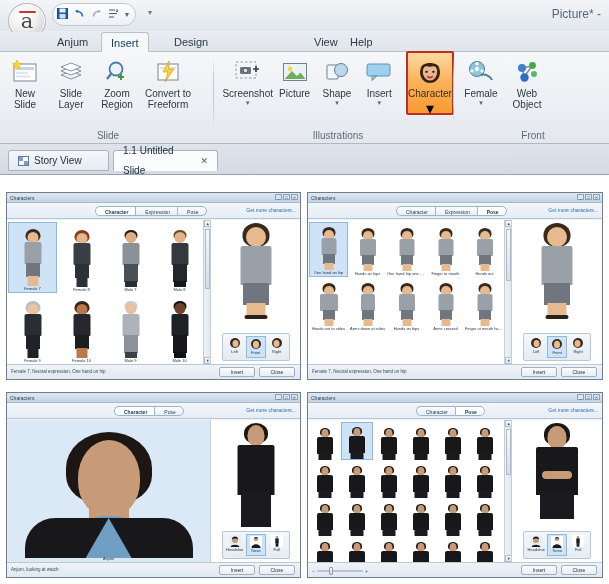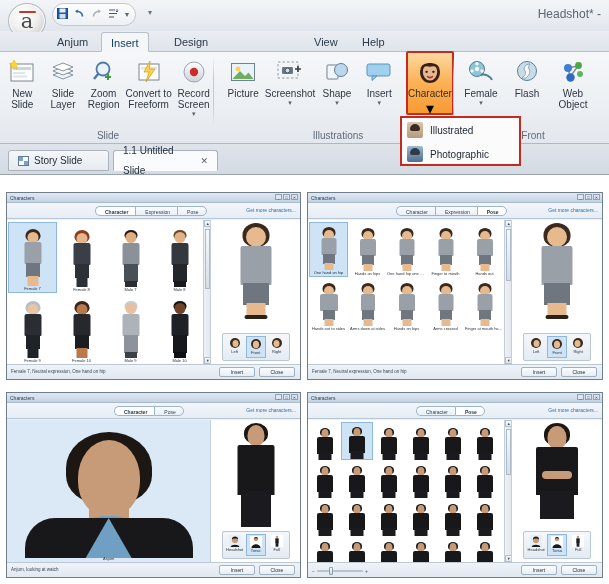--- a/index.html
+++ b/index.html
@@ -363,29 +363,29 @@
         </span>
         <span class="qi">
           <svg width="11" height="11" viewBox="0 0 11 11">
               <path d="M1 2 H7 M1 5.5 H9 M1 9 H6" stroke="#3d5a80" stroke-width="1.2"></path>
               <path d="M9 1 L9 4 M7.8 2.8 L9 4 L10.2 2.8" stroke="#3d5a80" stroke-width="0.9" fill="none"></path>
             </svg>
         </span>
         <span class="qi tiny">▾</span>
       </div>
       <div class="qat-ext">▾</div>
-      <div class="win-title">Headshot* -</div>
+      <div class="win-title">Picture* -</div>
     </div>
 
     <div class="tabstrip">
       <div class="rtab" style="left:48px">Anjum</div>
       <div class="rtab active" style="left:101px">Insert</div>
       <div class="rtab" style="left:165px">Design</div>
       <div class="rtab" style="left:305px">View</div>
-      <div class="rtab" style="left:353px">Help</div>
+      <div class="rtab" style="left:341px">Help</div>
     </div>
 
     <div class="ribbon">
 
       <div class="rgroup" style="left:2px; width:212px;">
         <div class="gitems">
           <div class="rbtn">
             <div class="ic">
               <svg width="28" height="26" viewBox="0 0 28 26">
                   <rect x="3" y="5" width="22" height="17" fill="#fdfdfd" stroke="#7b8692"></rect>
@@ -424,65 +424,48 @@
             <div class="ic">
               <svg width="28" height="26" viewBox="0 0 28 26">
                   <rect x="4" y="5" width="20" height="16" fill="#fdfdfd" stroke="#7b8692"></rect>
                   <rect x="6" y="8" width="16" height="2.5" fill="#dde5ee"></rect>
                   <path d="M15 2 L9 13 L14 13 L11 23 L20 10 L14.5 10 Z" fill="#ffd24d" stroke="#d79b00" stroke-width="0.7"></path>
                 </svg>
             </div>
             <div class="lbl">Convert to
 Freeform</div>
           </div>
-          <div class="rbtn">
-            <div class="ic">
-              <svg width="28" height="26" viewBox="0 0 28 26">
-                  <circle cx="14" cy="13" r="10" fill="url(#g1)" stroke="#9aa5b0"></circle>
-                  <defs>
-                    <linearGradient id="g1" x1="0" y1="0" x2="0" y2="1">
-                      <stop offset="0" stop-color="#fefefe"></stop>
-                      <stop offset="1" stop-color="#c9d2db"></stop>
-                    </linearGradient>
-                  </defs>
-                  <circle cx="14" cy="13" r="4.2" fill="#cf2a2a"></circle>
-                </svg>
-            </div>
-            <div class="lbl">Record
-Screen</div>
-            <div class="carets">▾</div>
-          </div>
         </div>
         <div class="glabel">Slide</div>
         <div class="gsep"></div>
       </div>
 
       <div class="rgroup" style="left:222px; width:232px;">
         <div class="gitems">
-          <div class="rbtn">
-            <div class="ic">
-              <svg width="28" height="26" viewBox="0 0 28 26">
-                  <rect x="2.5" y="4.5" width="23" height="17" fill="#eaf2fa" stroke="#6f8397"></rect>
-                  <circle cx="9" cy="10" r="2.4" fill="#ffd24d"></circle>
-                  <path d="M3.5 20 L11 12 L16 17 L19.5 13.5 L24.5 20 Z" fill="#6fae5e"></path>
-                </svg>
-            </div>
-            <div class="lbl">Picture</div>
-          </div>
           <div class="rbtn wide">
             <div class="ic">
               <svg width="30" height="26" viewBox="0 0 30 26">
                   <rect x="3" y="3" width="20" height="16" fill="none" stroke="#8e9aa6" stroke-dasharray="2.5 2"></rect>
                   <rect x="7" y="8" width="11" height="7" rx="1.2" fill="#6b7683"></rect>
                   <circle cx="12.5" cy="11.5" r="2.4" fill="#d6dde4" stroke="#49545f"></circle>
                   <path d="M23 7 V13 M20 10 H26" stroke="#3c3c3c" stroke-width="1.6"></path>
                 </svg>
             </div>
             <div class="lbl">Screenshot</div>
             <div class="carets">▾</div>
+          </div>
+          <div class="rbtn">
+            <div class="ic">
+              <svg width="28" height="26" viewBox="0 0 28 26">
+                  <rect x="2.5" y="4.5" width="23" height="17" fill="#eaf2fa" stroke="#6f8397"></rect>
+                  <circle cx="9" cy="10" r="2.4" fill="#ffd24d"></circle>
+                  <path d="M3.5 20 L11 12 L16 17 L19.5 13.5 L24.5 20 Z" fill="#6fae5e"></path>
+                </svg>
+            </div>
+            <div class="lbl">Picture</div>
           </div>
           <div class="rbtn">
             <div class="ic">
               <svg width="28" height="26" viewBox="0 0 28 26">
                   <rect x="4" y="6" width="11" height="14" rx="1" fill="#f3f7fb" stroke="#6f8397"></rect>
                   <circle cx="18" cy="11" r="6.5" fill="#bcd7ec" stroke="#5b7e9c"></circle>
                 </svg>
             </div>
             <div class="lbl">Shape</div>
             <div class="carets">▾</div>
@@ -529,70 +512,47 @@
                   <circle cx="6" cy="12" r="1.7" fill="#f2f8fb"></circle>
                   <path d="M15 16 C19 14 25 18 26 21" stroke="#4d7f96" stroke-width="2" fill="none"></path>
                 </svg>
             </div>
             <div class="lbl">Female</div>
             <div class="carets">▾</div>
           </div>
           <div class="rbtn">
             <div class="ic">
               <svg width="28" height="26" viewBox="0 0 28 26">
-                  <circle cx="14" cy="12" r="9.5" fill="#c9dce8" stroke="#5e7f94"></circle>
-                  <path d="M17 5 C12 5 10 9 12 12 C14 15 10 18 9 19 L13 19 C16 16 18 13 16 10 C15 8.5 15.5 6.8 17 5 Z" fill="#f5fafd" stroke="#5e7f94" stroke-width="0.6"></path>
-                </svg>
-            </div>
-            <div class="lbl">Flash</div>
-          </div>
-          <div class="rbtn">
-            <div class="ic">
-              <svg width="28" height="26" viewBox="0 0 28 26">
                   <path d="M9 9 L19 7 M9 9 L11 18 M19 7 L11 18" stroke="#7f8a95" stroke-width="1.3"></path>
                   <circle cx="9" cy="9" r="4" fill="#3f7fd0"></circle>
                   <circle cx="19.5" cy="6.5" r="3.4" fill="#46a847"></circle>
                   <circle cx="11.5" cy="18.5" r="4.2" fill="#2f6cc0"></circle>
                   <circle cx="21" cy="15" r="3" fill="#5cb85c"></circle>
                 </svg>
             </div>
             <div class="lbl">Web
 Object</div>
           </div>
         </div>
         <div class="glabel">Front</div>
       </div>
     </div>
 
     <div class="slide-tabs">
       <div class="stab" style="left:8px; width:101px;">
         <span class="sv-icon"></span>
-        <span>Story Slide</span>
+        <span>Story View</span>
       </div>
       <div class="stab active" style="left:113px; width:105px;">
         <span>1.1 Untitled Slide</span>
         <span class="xclose">✕</span>
       </div>
     </div>
   </div>
 
-  <div class="char-menu">
-    <div class="cm-item">
-      <span class="cm-thumb">
-          <i></i>
-        </span>
-      <span>Illustrated</span>
-    </div>
-    <div class="cm-item">
-      <span class="cm-thumb photo">
-          <i></i>
-        </span>
-      <span>Photographic</span>
-    </div>
-  </div>
 
   <div class="dlg" style="left:6px; top:192px; width:295px; height:188px;">
     <div class="dlg-title">
       <div class="t">Characters</div>
       <div class="wb" style="right:2px">
         <span>_</span>
         <span>□</span>
         <span>✕</span>
       </div>
     </div>

